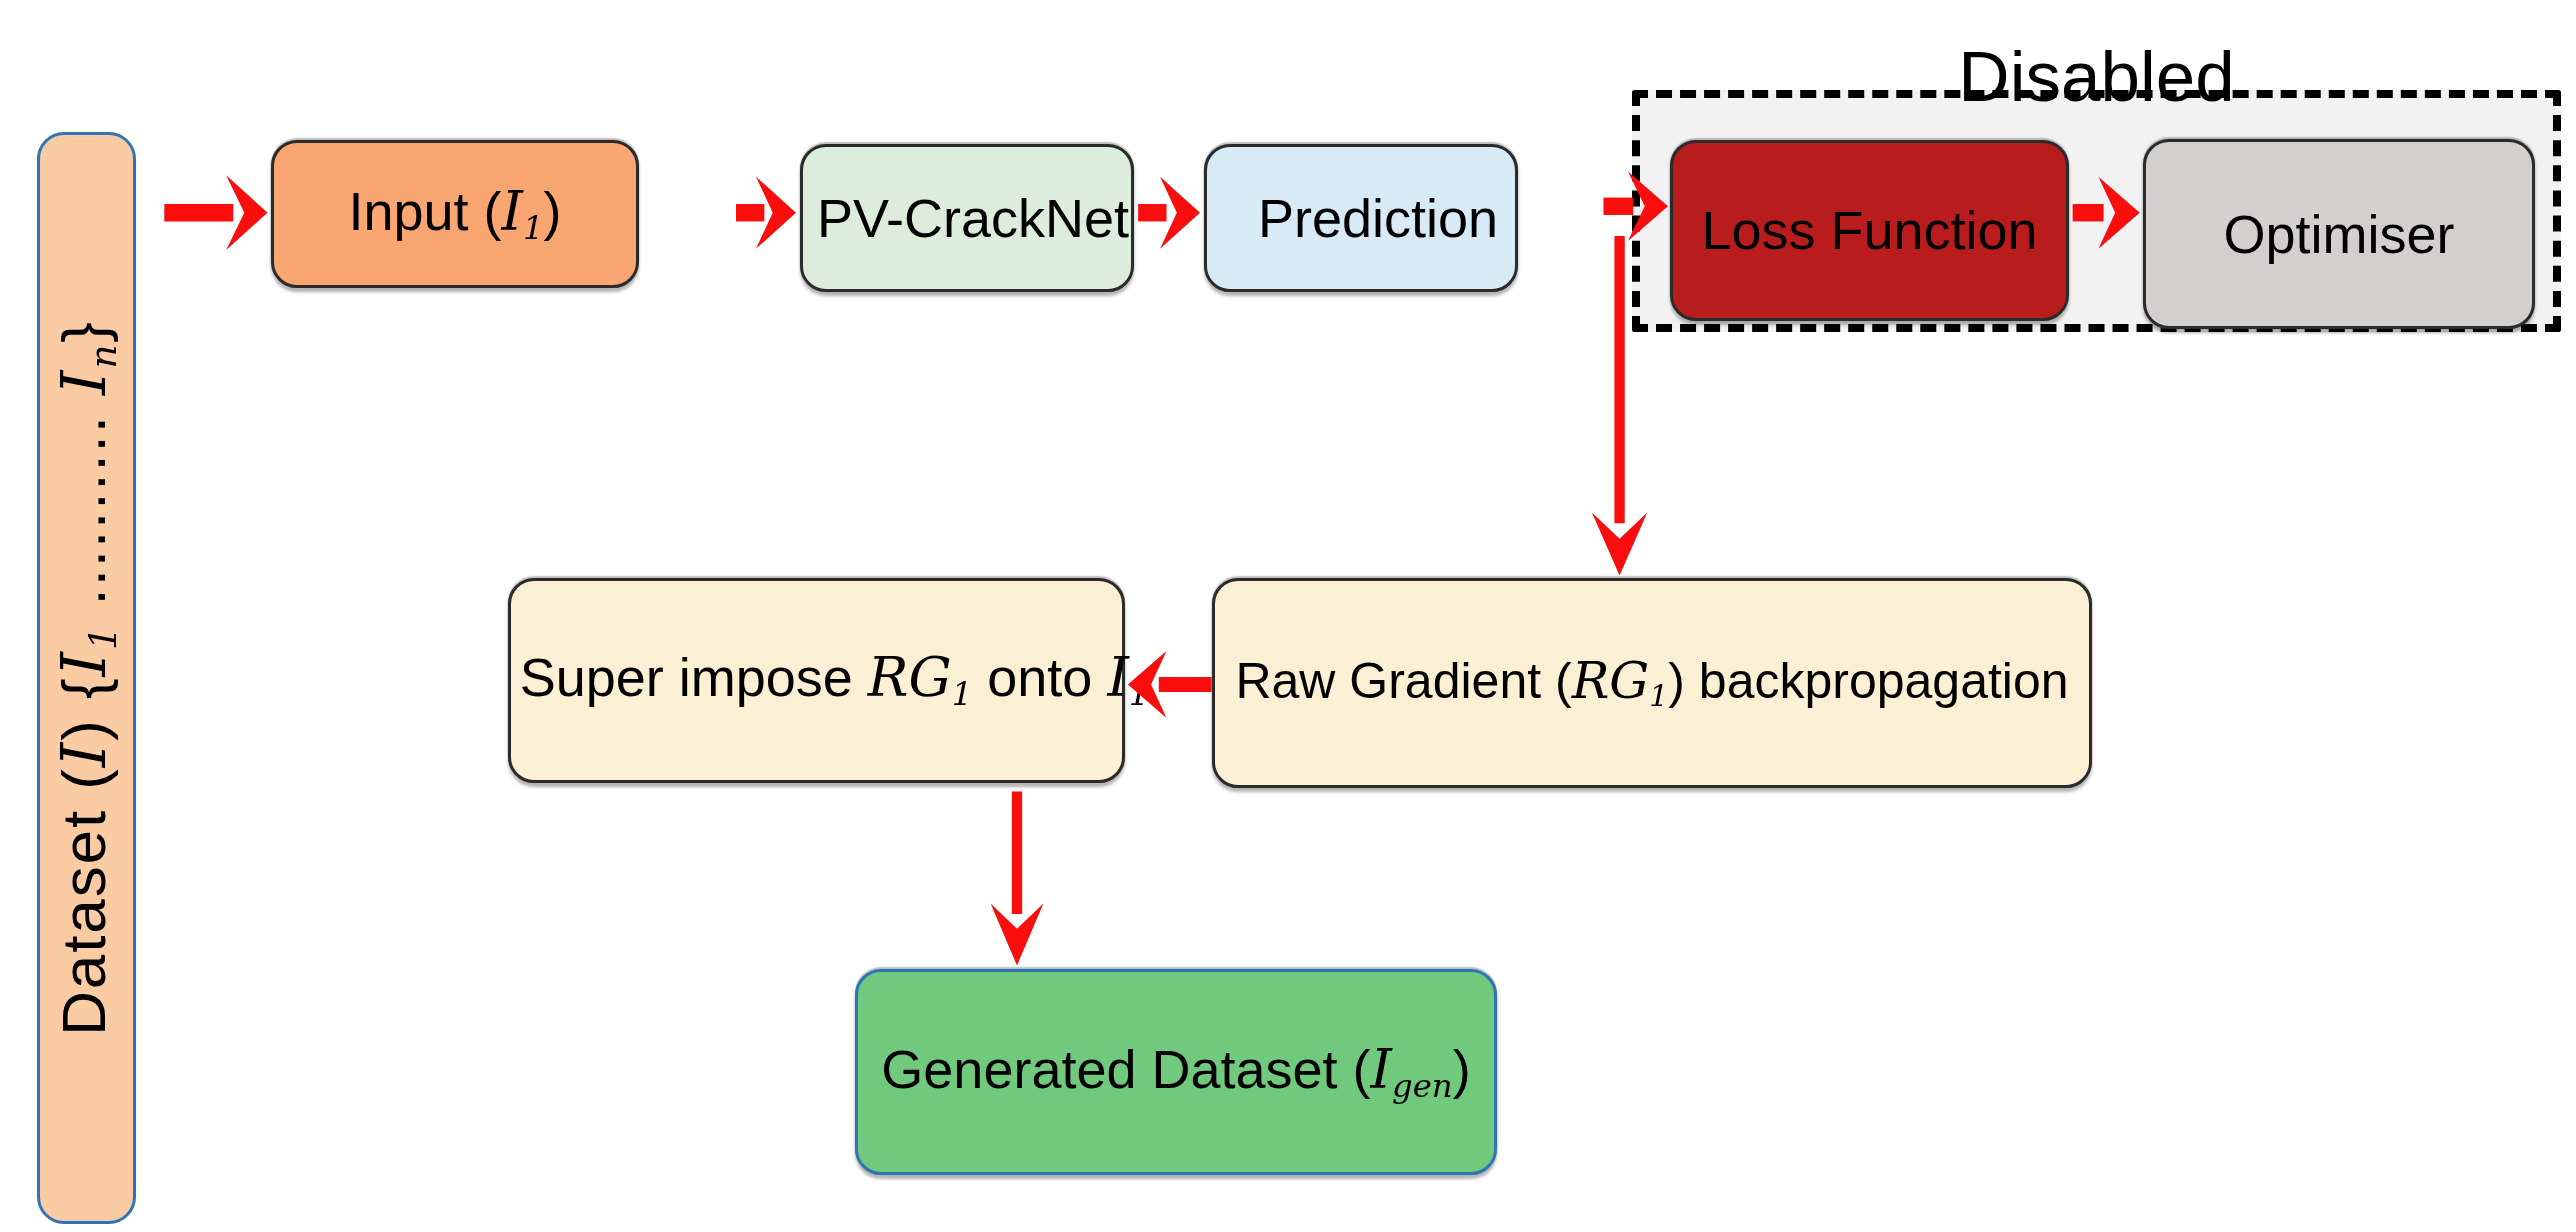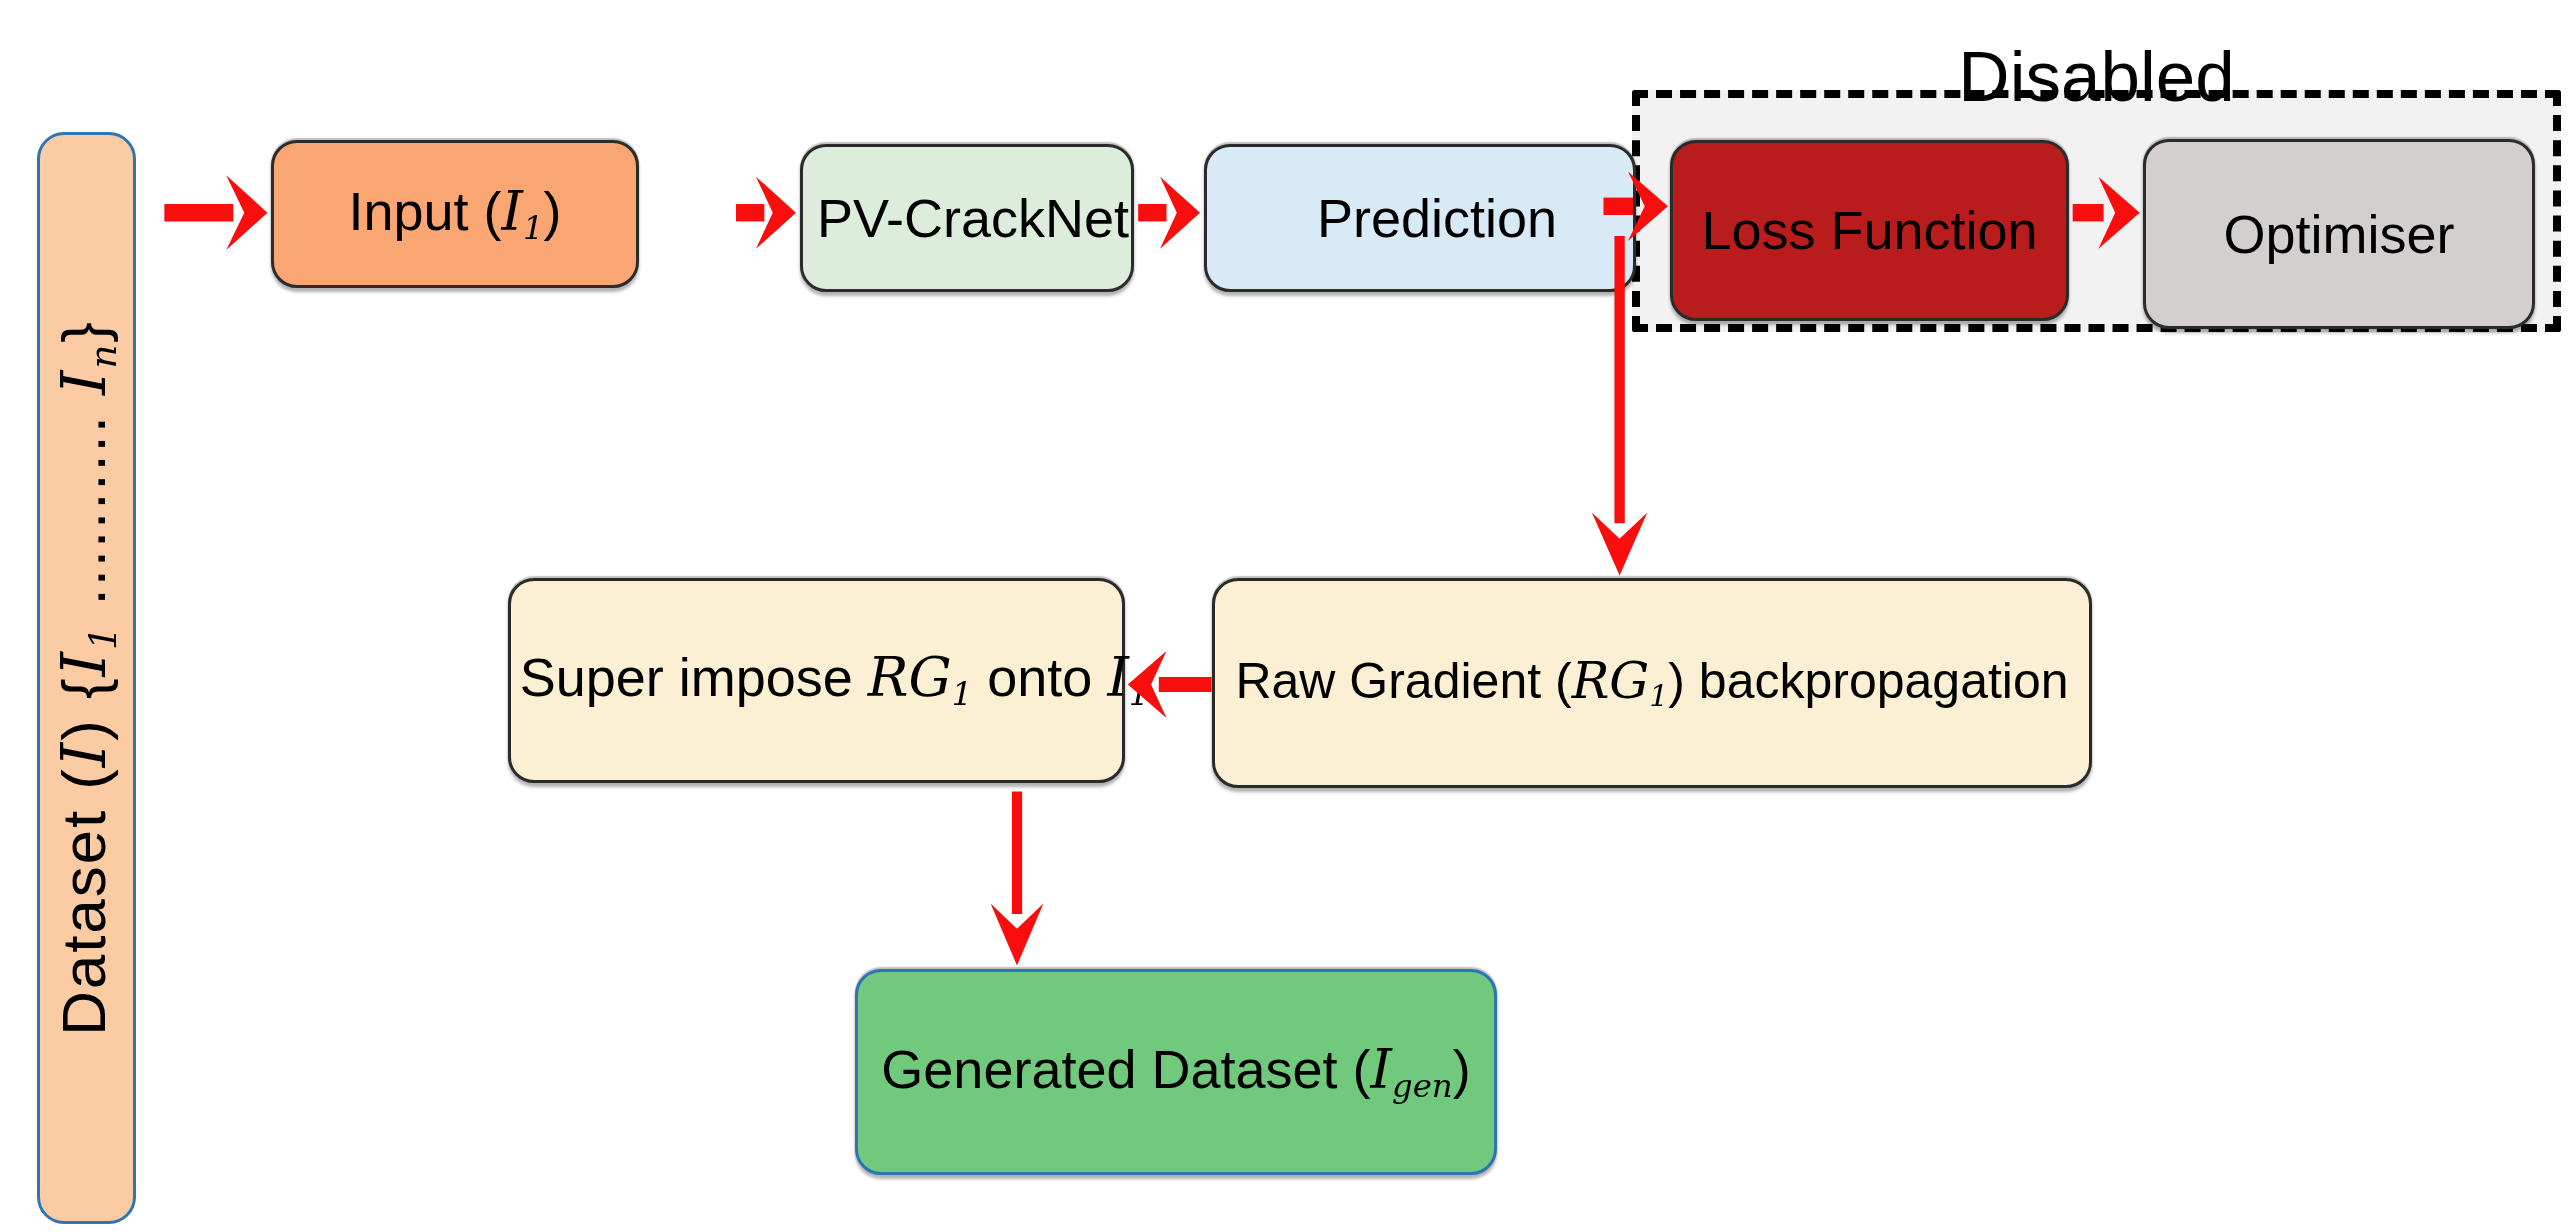--- a/index.html
+++ b/index.html
@@ -25,21 +25,21 @@
     background:#fbcba3; border:3.2px solid #2e75b6; border-radius:27px;
     box-shadow:none;
   }
   .dataset-box .vlabel {
     position:absolute; left:50%; top:50%;
     transform:translate(-50%,-50%) rotate(-90deg);
     white-space:nowrap; font-size:62px; letter-spacing:1.9px;
   }
   .input-box       { left:271px;  top:140px; width:368px;  height:148px; background:#f9a672; }
   .pvcracknet-box  { left:800px; top:144px; width:334px;  height:148px; background:#dceedb;padding-left:12px; }
-  .prediction-box  { left:1204px; top:144px; width:432px;  height:148px; background:#d8eaf6;padding-left:34px; }
+  .prediction-box  { left:1204px; top:144px; width:314px;  height:148px; background:#d8eaf6;padding-left:34px; }
 
   .disabled-region {
     position:absolute; box-sizing:border-box;
     left:1632px; top:90px; width:929px; height:242px;
     background:#f2f2f2; border:8.4px dashed #000000; border-radius:2.6px;
   }
   .disabled-title {
     position:absolute; left:1632px; top:5.2px; width:929px;
     text-align:center; font-size:71px; color:#000;margin-top:31px;
   }

